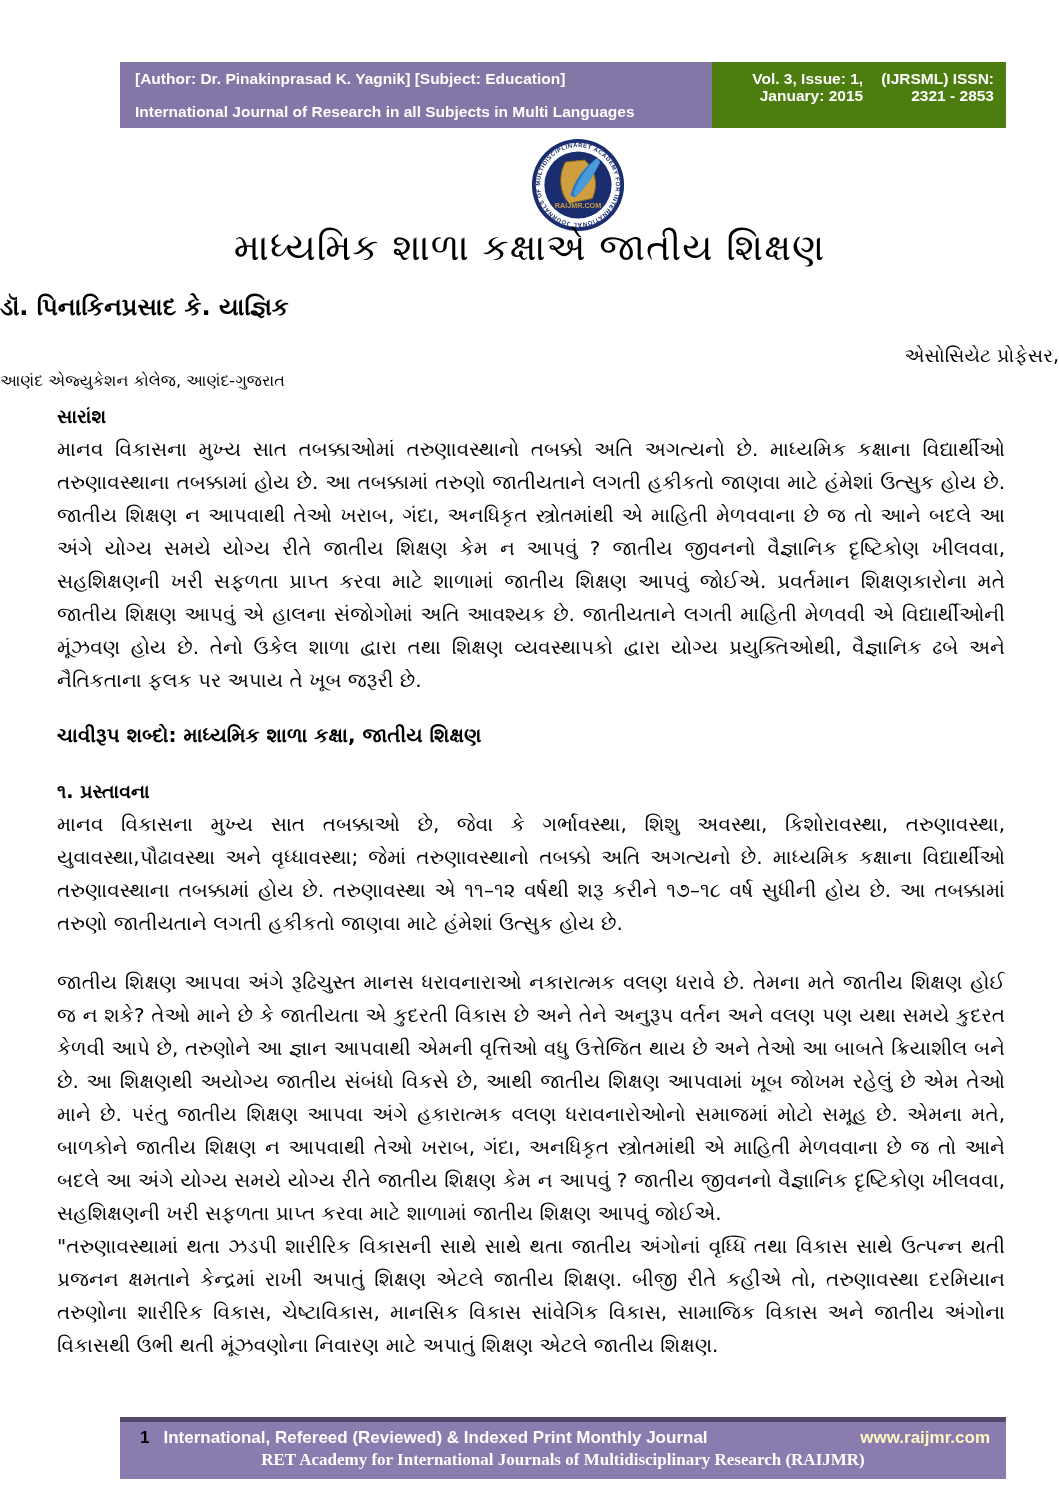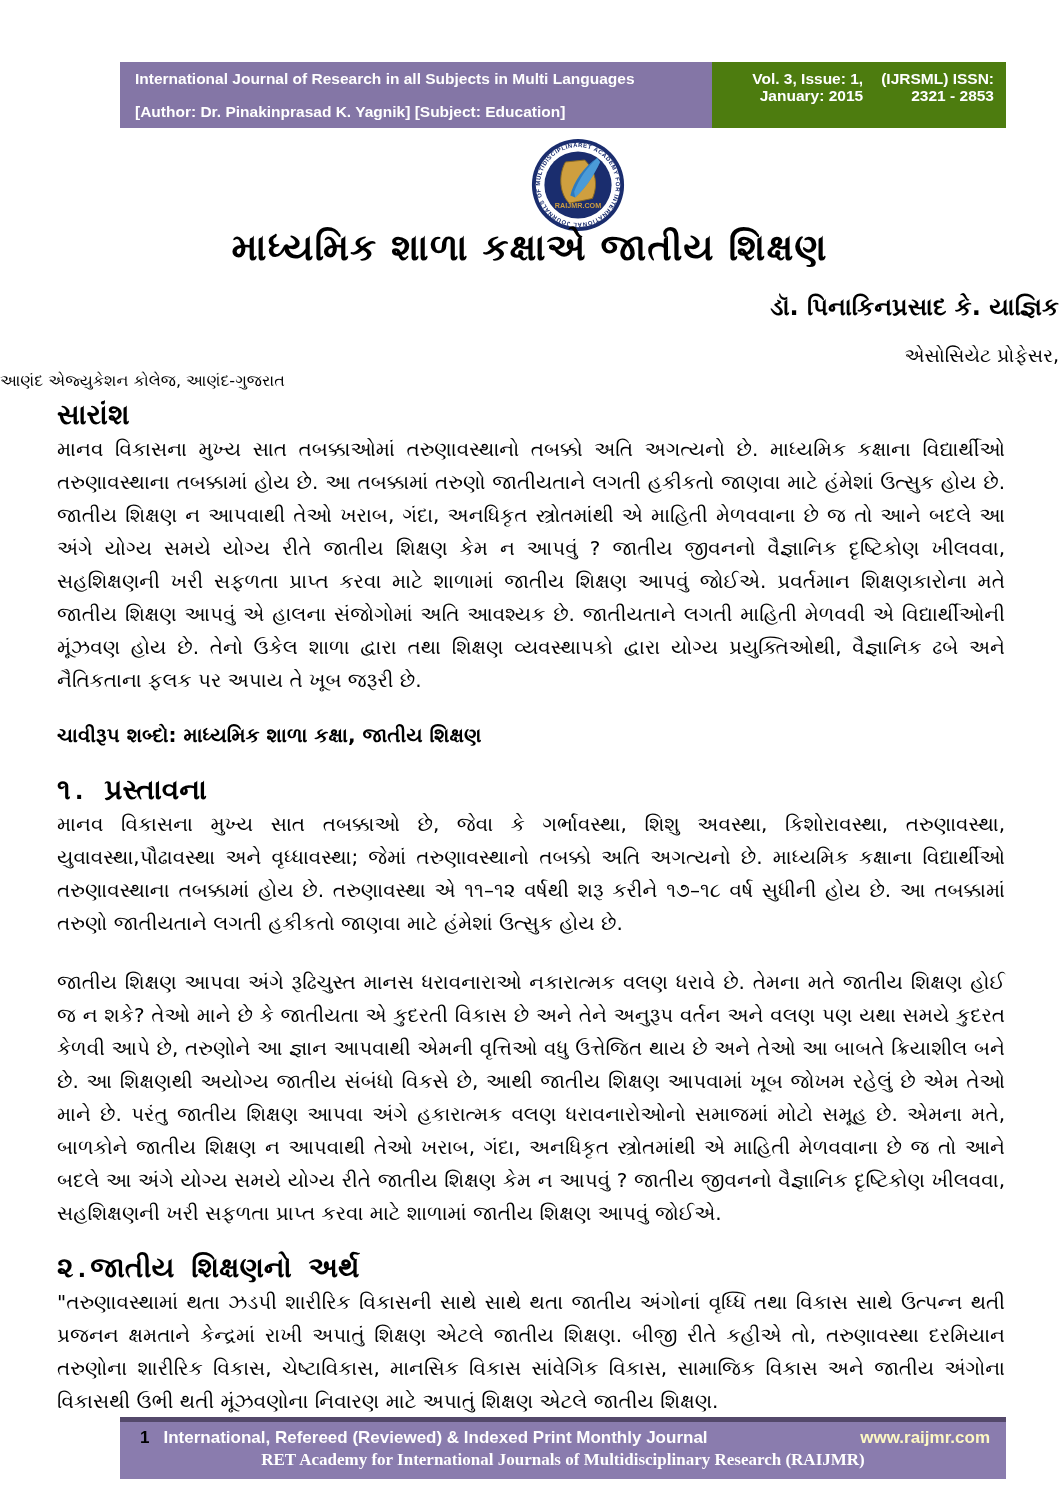--- a/index.html
+++ b/index.html
@@ -16,28 +16,28 @@
   }
   .jheader-right{
     flex:1;background:#4d7c0f;color:#fff;box-sizing:border-box;
     padding:8px 12px 8px 8px;display:flex;flex-direction:row;
     text-align:right;font-family:"Liberation Sans",sans-serif;font-weight:bold;font-size:15.5px;line-height:1.1;
   }
   
   .logo{position:absolute;left:530px;top:137px;width:96px;height:96px;}
   
   .title{position:absolute;top:226px;left:0;width:100%;text-align:center;
-    font-size:37px;font-weight:bold;letter-spacing:1px;}
-  .author{position:absolute;top:293px;left:0;width:100%;text-align:right;
+    font-size:37px;font-weight:normal;letter-spacing:1px;}
+  .author{position:absolute;top:293px;left:0;width:100%;text-align:left;
     font-size:24px;font-weight:bold;}
   .desig{position:absolute;top:344px;left:0;width:100%;text-align:right;font-size:19px;}
   .affil{position:absolute;top:371px;left:0;width:100%;text-align:left;font-size:16px;}
   
   .bodytext{position:absolute;top:400px;left:57px;width:948px;font-size:20px;line-height:33px;}
-  .sec-heading{font-weight:bold;font-size:28px;line-height:33px;font-family:Liberation Mono, monospace;}
+  .sec-heading{font-weight:bold;font-size:19px;line-height:33px;}
   .para{text-align:justify;margin:0;}
   .kw{font-weight:bold;margin-top:22px;}
   .h-mt{margin-top:23px;}
   .p-mt{margin-top:26px;}
   
   .jfooter{
     position:absolute;left:120px;top:1417px;width:886px;height:62px;
     background:#8a7cae;border-top:5px solid #54496b;box-sizing:border-box;
   }
   .jfooter-line1{display:flex;align-items:center;padding:6px 16px 0 20px;
@@ -46,22 +46,22 @@
   .jfooter-title{color:#ffffff;margin-left:14px;}
   .jfooter-site{color:#fef9c3;margin-left:auto;}
   .jfooter-line2{text-align:center;color:#fff;margin-top:2px;
     font-family:"Liberation Serif",serif;font-weight:bold;font-size:17px;}
 </style>
 </head>
 <body>
 
 <div class="jheader">
   <div class="jheader-left">
+    <span>[Author: Dr. Pinakinprasad K. Yagnik] [Subject: Education]</span>
     <span>International Journal of Research in all Subjects in Multi Languages</span>
-    <span>[Author: Dr. Pinakinprasad K. Yagnik] [Subject: Education]</span>
   </div>
   <div class="jheader-right">
     <span>Vol. 3, Issue: 1, January: 2015</span>
     <span>(IJRSML)  ISSN: 2321 - 2853</span>
   </div>
 </div>
 
 <div class="logo">
   <svg viewBox="-50 -50 100 100" width="96" height="96" aria-hidden="true">
     <circle cx="0" cy="0" r="48" fill="#1a2d6e"></circle>
@@ -88,21 +88,20 @@
 <div class="bodytext">
   <div class="sec-heading">સારાંશ</div>
   <p class="para">માનવ વિકાસના મુખ્ય સાત તબક્કાઓમાં તરુણાવસ્થાનો તબક્કો અતિ અગત્યનો છે. માધ્યમિક કક્ષાના વિદ્યાર્થીઓ તરુણાવસ્થાના તબક્કામાં હોય છે. આ તબક્કામાં તરુણો જાતીયતાને લગતી હકીકતો જાણવા માટે હંમેશાં ઉત્સુક હોય છે. જાતીય શિક્ષણ ન આપવાથી તેઓ ખરાબ, ગંદા, અનધિકૃત સ્ત્રોતમાંથી એ માહિતી મેળવવાના છે જ તો આને બદલે આ અંગે યોગ્ય સમયે યોગ્ય રીતે જાતીય શિક્ષણ કેમ ન આપવું ? જાતીય  જીવનનો વૈજ્ઞાનિક દૃષ્ટિકોણ ખીલવવા, સહશિક્ષણની ખરી સફળતા પ્રાપ્ત કરવા માટે શાળામાં જાતીય શિક્ષણ આપવું જોઈએ. પ્રવર્તમાન શિક્ષણકારોના મતે જાતીય શિક્ષણ આપવું એ હાલના સંજોગોમાં અતિ આવશ્યક છે. જાતીયતાને લગતી માહિતી મેળવવી એ વિદ્યાર્થીઓની મૂંઝવણ હોય છે. તેનો ઉકેલ શાળા દ્વારા તથા શિક્ષણ વ્યવસ્થાપકો દ્વારા યોગ્ય પ્રયુક્તિઓથી, વૈજ્ઞાનિક ઢબે અને નૈતિકતાના ફલક પર અપાય તે ખૂબ જરૂરી છે.</p>
 
   <div class="kw">ચાવીરૂપ  શબ્દો: માધ્યમિક શાળા કક્ષા, જાતીય શિક્ષણ</div>
 
   <div class="sec-heading h-mt">૧. પ્રસ્તાવના</div>
   <p class="para">માનવ વિકાસના મુખ્ય સાત તબક્કાઓ છે, જેવા કે ગર્ભાવસ્થા, શિશુ અવસ્થા, કિશોરાવસ્થા, તરુણાવસ્થા, યુવાવસ્થા,પૌઢાવસ્થા અને વૃધ્ધાવસ્થા; જેમાં તરુણાવસ્થાનો તબક્કો અતિ અગત્યનો છે. માધ્યમિક કક્ષાના વિદ્યાર્થીઓ તરુણાવસ્થાના તબક્કામાં હોય છે. તરુણાવસ્થા એ ૧૧–૧૨ વર્ષથી શરૂ કરીને ૧૭–૧૮ વર્ષ સુધીની હોય છે. આ તબક્કામાં તરુણો જાતીયતાને લગતી હકીકતો જાણવા માટે હંમેશાં ઉત્સુક હોય છે.</p>
   <p class="para p-mt">જાતીય શિક્ષણ આપવા અંગે રૂઢિચુસ્ત માનસ ધરાવનારાઓ  નકારાત્મક વલણ ધરાવે છે. તેમના મતે જાતીય શિક્ષણ હોઈ જ ન શકે? તેઓ માને છે કે જાતીયતા એ કુદરતી વિકાસ છે અને તેને અનુરૂપ વર્તન અને વલણ પણ યથા સમયે કુદરત કેળવી આપે છે, તરુણોને આ જ્ઞાન આપવાથી એમની વૃત્તિઓ વધુ ઉત્તેજિત થાય છે અને તેઓ આ બાબતે ક્રિયાશીલ બને છે. આ શિક્ષણથી અયોગ્ય જાતીય સંબંધો વિકસે છે, આથી જાતીય શિક્ષણ આપવામાં ખૂબ જોખમ રહેલું છે એમ તેઓ માને છે. પરંતુ જાતીય શિક્ષણ આપવા અંગે હકારાત્મક વલણ ધરાવનારોઓનો સમાજમાં મોટો સમૂહ છે. એમના મતે, બાળકોને જાતીય શિક્ષણ ન આપવાથી તેઓ ખરાબ, ગંદા, અનધિકૃત સ્ત્રોતમાંથી એ માહિતી મેળવવાના છે જ તો આને બદલે આ અંગે યોગ્ય સમયે યોગ્ય રીતે જાતીય શિક્ષણ કેમ ન આપવું ? જાતીય  જીવનનો વૈજ્ઞાનિક દૃષ્ટિકોણ ખીલવવા, સહશિક્ષણની ખરી સફળતા પ્રાપ્ત કરવા માટે શાળામાં જાતીય શિક્ષણ આપવું જોઈએ.</p>
 
-  <div class="sec-heading h-mt">૨.જાતીય શિક્ષણનો અર્થ</div>
   <p class="para">"તરુણાવસ્થામાં થતા ઝડપી શારીરિક વિકાસની સાથે સાથે થતા જાતીય અંગોનાં વૃધ્ધિ તથા વિકાસ સાથે ઉત્પન્ન થતી પ્રજનન ક્ષમતાને કેન્દ્રમાં રાખી અપાતું શિક્ષણ એટલે જાતીય શિક્ષણ. બીજી રીતે કહીએ તો, તરુણાવસ્થા દરમિયાન તરુણોના શારીરિક વિકાસ, ચેષ્ટાવિકાસ, માનસિક વિકાસ સાંવેગિક વિકાસ, સામાજિક વિકાસ અને જાતીય અંગોના વિકાસથી ઉભી થતી મૂંઝવણોના નિવારણ માટે અપાતું શિક્ષણ એટલે જાતીય શિક્ષણ.</p>
 </div>
 
 <div class="jfooter">
   <div class="jfooter-line1">
     <span class="jfooter-pagenum">1</span>
     <span class="jfooter-title">International, Refereed (Reviewed) &amp; Indexed Print Monthly Journal</span>
     <span class="jfooter-site">www.raijmr.com</span>
   </div>
   <div class="jfooter-line2">RET Academy for International Journals of Multidisciplinary Research (RAIJMR)</div>

